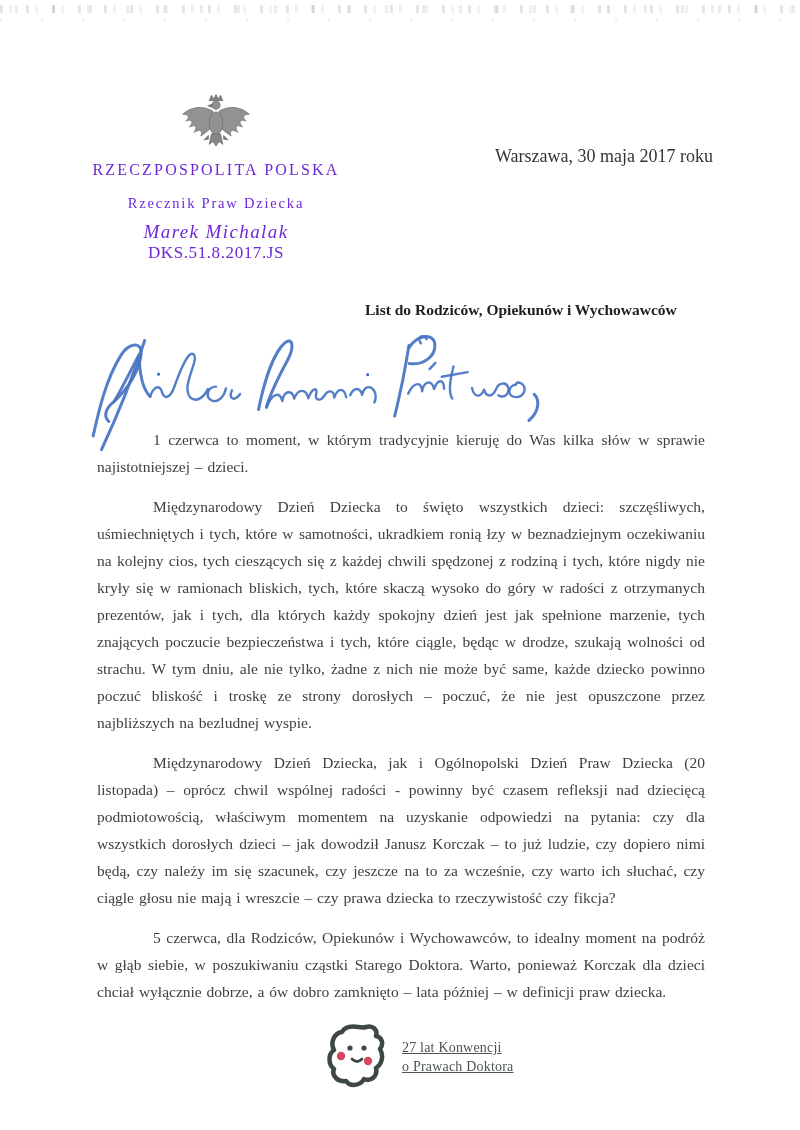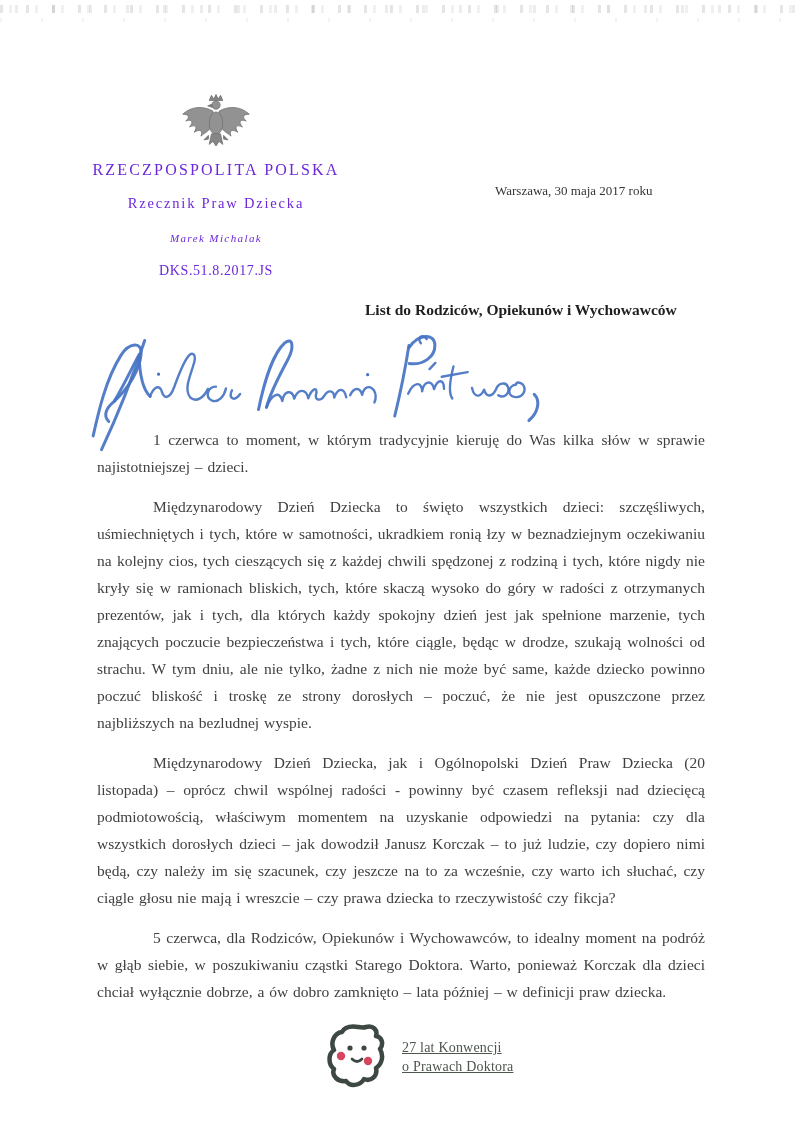--- a/index.html
+++ b/index.html
@@ -23,26 +23,26 @@
     background-image:repeating-linear-gradient(90deg, rgba(90,90,90,.07) 0 2px, transparent 2px 41px);
   }
 
   .letterhead{
     position:absolute;left:85px;top:93px;width:262px;
     text-align:center;color:#6d28d9;
   }
   .eagle{display:block;margin:0 auto 6px auto;}
   .lh-country{font-size:16px;letter-spacing:2.2px;white-space:nowrap;}
   .lh-office{font-size:14.5px;letter-spacing:1.8px;margin-top:16px;white-space:nowrap;}
-  .lh-name{font-size:11px;font-style:italic;letter-spacing:1.4px;margin-top:20px;white-space:nowrap;}
-  .lh-ref{font-size:14px;letter-spacing:.6px;margin-top:19px;white-space:nowrap;text-align:center;}
+  .lh-name{font-size:19px;font-style:italic;letter-spacing:1.4px;margin-top:9px;white-space:nowrap;}
+  .lh-ref{font-size:17px;letter-spacing:.6px;white-space:nowrap;text-align:center;}
 
   .dateline{
     position:absolute;left:495px;top:146px;
-    font-size:13px;color:#343434;white-space:nowrap;margin-top:37px;
+    font-size:18px;color:#343434;white-space:nowrap;
   }
 
   .letter-title{
     position:absolute;left:365px;top:299px;
     font-size:15.5px;font-weight:bold;color:#1f1f1f;
     line-height:22px;
   }
 
   .greeting-svg{position:absolute;left:88px;top:334px;overflow:visible;}
   .greeting-svg path{fill:none;stroke:#4673c3;stroke-width:3;stroke-linecap:round;stroke-linejoin:round;opacity:.92;}

